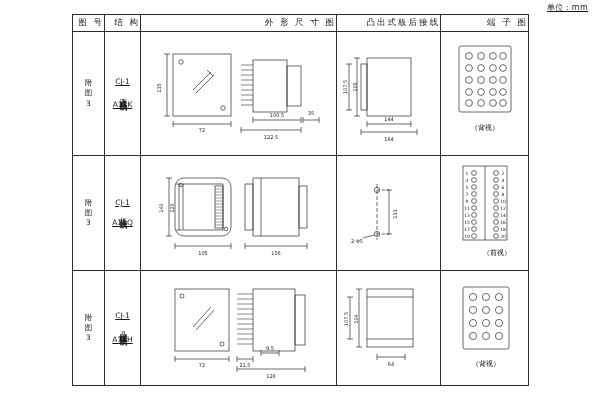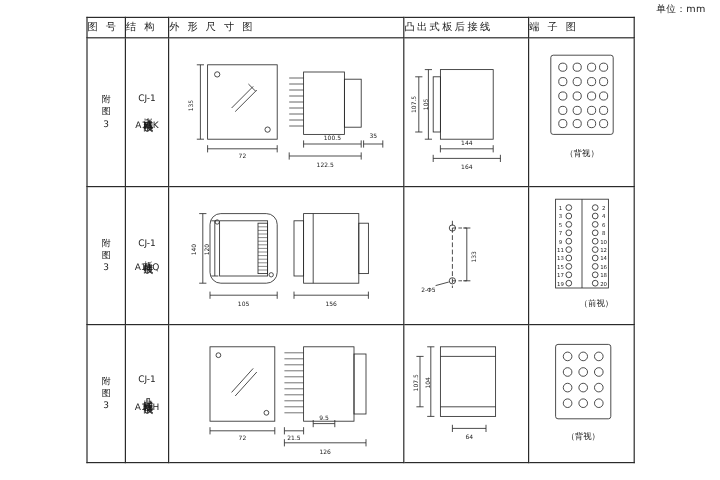--- a/index.html
+++ b/index.html
@@ -7,34 +7,34 @@
     width:600px;height:400px;
     background:#ffffff;
     font-family:"DejaVu Sans","Liberation Sans",sans-serif;
     color:#1a1a1a;
     overflow:hidden;
   }
   .page{position:relative;width:600px;height:400px;}
 
   .unit{
     position:absolute;right:12px;top:2px;
-    font-size:8px;letter-spacing:.3px;
+    font-size:8px;letter-spacing:.3px;text-decoration:underline;
   }
 
   table.main{
     position:absolute;left:72px;top:14px;
     width:456px;height:372px;
     border-collapse:collapse;
     table-layout:fixed;
   }
   table.main td,table.main th{
     border:1px solid #2b2b2b;
     padding:0;
     vertical-align:middle;
-    text-align:left;
+    text-align:right;
     font-weight:normal;
   }
   thead th{height:16px;font-size:8.5px;letter-spacing:2px;}
   .col1{width:32px;}
   .col2{width:36px;}
   .col3{width:196px;}
   .col4{width:104px;}
   .col5{width:88px;}
 
   .rowbody{height:115px;}
@@ -46,21 +46,21 @@
     text-orientation:upright;
     display:inline-block;
     letter-spacing:1px;
     white-space:nowrap;
   }
   .stacklabel{
     font-size:7.5px;line-height:1.35;
     display:flex;flex-direction:column;align-items:center;justify-content:center;
     height:100%;
   }
-  .stacklabel .code{letter-spacing:0;}
+  .stacklabel .code{letter-spacing:0;text-decoration:underline;}
   .drawcell{position:relative;height:100%;}
   .drawcell svg{display:block;position:absolute;left:0;top:0;}
   svg text{font-family:"DejaVu Sans","Liberation Sans",sans-serif;fill:#1a1a1a;}
 </style>
 </head>
 <body>
 
 <div class="page">
 
   <div class="unit">单位：mm</div>

